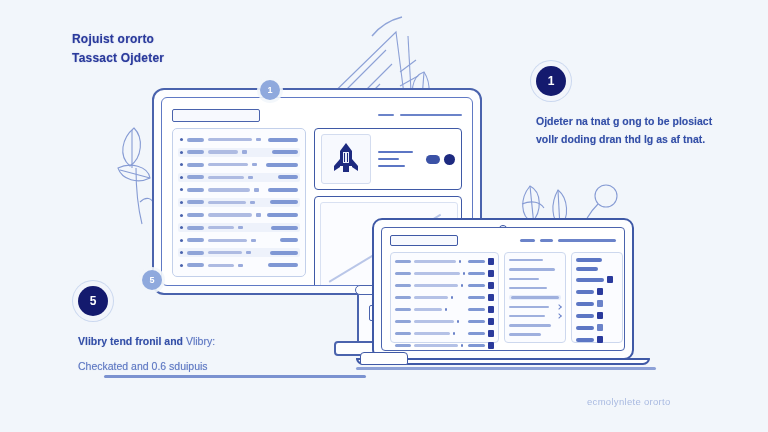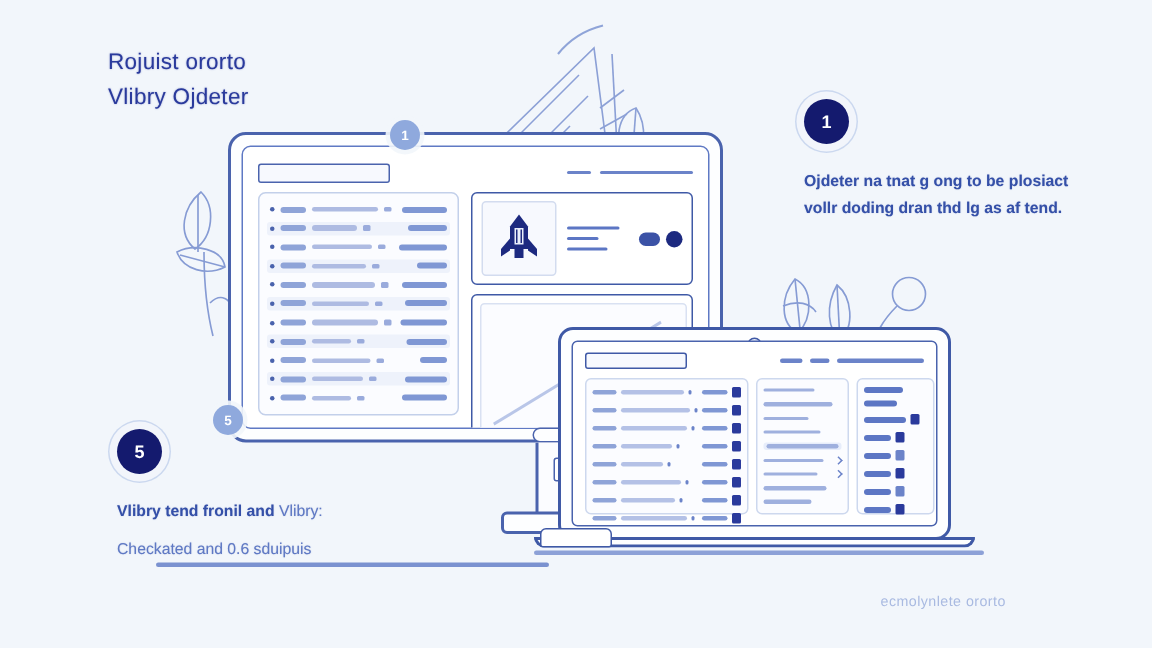--- a/index.html
+++ b/index.html
@@ -7,21 +7,21 @@
     width:768px;height:432px;overflow:hidden;
     background:#f2f6fb;
     font-family:"Liberation Sans", sans-serif;
     position:relative;
   }
   .stage{position:absolute;inset:0;}
 
   
   .headline{
     position:absolute;left:72px;top:30px;
-    color:#2a3a9c;font-size:15px;font-weight:400;
+    color:#2a3a9c;font-size:12px;font-weight:700;
     line-height:1.55;letter-spacing:.2px;
     text-shadow:0 0 1.2px rgba(42,58,156,.45);
   }
   .headline span{display:block;}
 
   
   .callout{position:absolute;}
   .badge-navy{
     width:30px;height:30px;border-radius:50%;
     background:#141a6e;color:#fff;
@@ -230,29 +230,29 @@
       <path d="M90 40 C80 50 76 58 74 68"></path>
     </g>
   </svg>
 
   <svg class="sketch" style="left:368px;top:14px;" width="40" height="26" viewBox="0 0 40 26">
     <path d="M4 22 C12 12 22 6 34 3" fill="none" stroke="#8fa4d8" stroke-width="1.4"></path>
   </svg>
 
   <div class="headline">
     <span>Rojuist ororto</span>
-    <span>Vlibry Ojdeter</span>
+    <span>Tassact Ojdeter</span>
   </div>
 
   <div class="callout" id="callout-right">
     <div class="badge-navy">1</div>
     <div class="callout-body">
       <span>Ojdeter na tnat g ong to be</span>
       <span>plosiact vollr doding dran thd</span>
-      <span>lg as af tend.</span>
+      <span>lg as af tnat.</span>
     </div>
   </div>
 
   <div class="callout" id="callout-left">
     <div class="badge-navy">5</div>
     <div class="callout-body">
       <span>Vlibry tend fronil and</span>
       <span class="sub">Vlibry:</span>
       <span class="gap"></span>
       <span class="sub">Checkated and 0.6 sduipuis</span>

